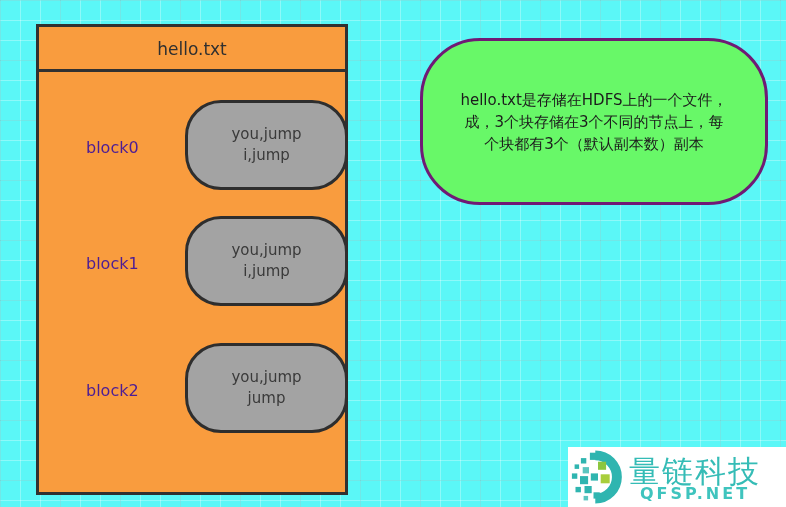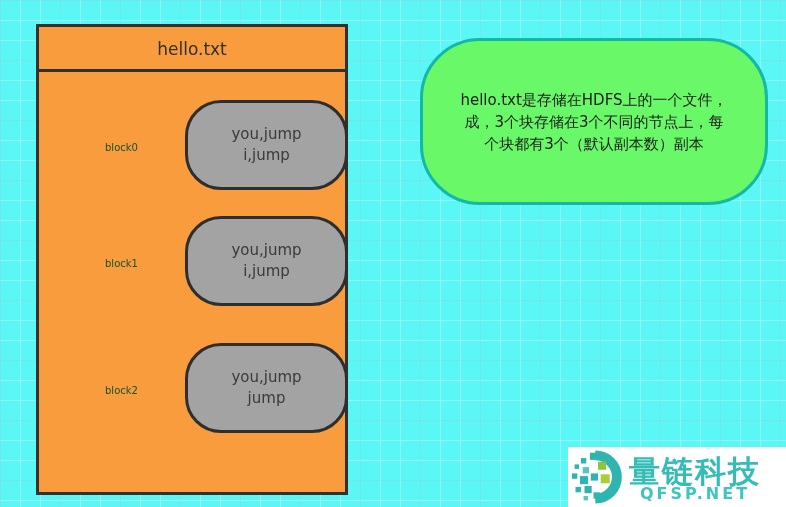--- a/index.html
+++ b/index.html
@@ -19,49 +19,49 @@
   
   .file-box {
     position:absolute; left:36px; top:24px; width:312px; height:471px;
     background:#F99C3E; border:3px solid #313131;
   }
   .file-title {
     height:45px; line-height:45px; text-align:center;
     font-size:17px; color:#303030; border-bottom:3px solid #313131;
   }
   .block-label {
-    position:absolute; left:66px; height:20px; line-height:20px;
-    font-size:10px; color:#14532d;
+    position:absolute; left:47px; height:20px; line-height:20px;
+    font-size:16px; color:#4c1d95;
   }
   .lbl-0 { top:111px; } .lbl-1 { top:227px; } .lbl-2 { top:354px; }
   .block-pill {
     position:absolute; left:146px; width:163px; height:90px;
     background:#a3a3a3; border:3px solid #2E2E2E; border-radius:36px;
     display:flex; flex-direction:column; align-items:center; justify-content:center;
     font-size:15px; color:#3a3a3a; line-height:21px; text-align:center;
   }
   .pill-0 { top:73px; } .pill-1 { top:189px; } .pill-2 { top:316px; }
 
   
   .callout {
     position:absolute; left:420px; top:38px; width:348px; height:167px;
-    background:#68F868; border:3px solid #14b8a6; border-radius:60px;
+    background:#68F868; border:3px solid #701a75; border-radius:60px;
     display:flex; flex-direction:column; align-items:center; justify-content:center;
     font-size:15px; line-height:22px; color:#1c1c1c; text-align:center;
   }
 
   
   .watermark {
     position:absolute; left:568px; top:447px; width:218px; height:60px;
     background:#ffffff; display:flex; align-items:center;
   }
   .logo-icon { width:54px; height:54px; margin-left:3px; flex:0 0 auto; }
   .brand-col { display:flex; flex-direction:column; align-items:center; margin-left:4px; }
   .brand-name {
-    font-size:31px; font-weight:bold; color:#35BCB6;
+    font-size:31px; font-weight:normal; color:#35BCB6;
     letter-spacing:2px; line-height:34px; white-space:nowrap;
   }
   .brand-domain {
     font-size:16px; font-weight:bold; color:#3FC4BE;
     letter-spacing:3px; line-height:12px;
   }
 </style>
 </head>
 <body>
 

